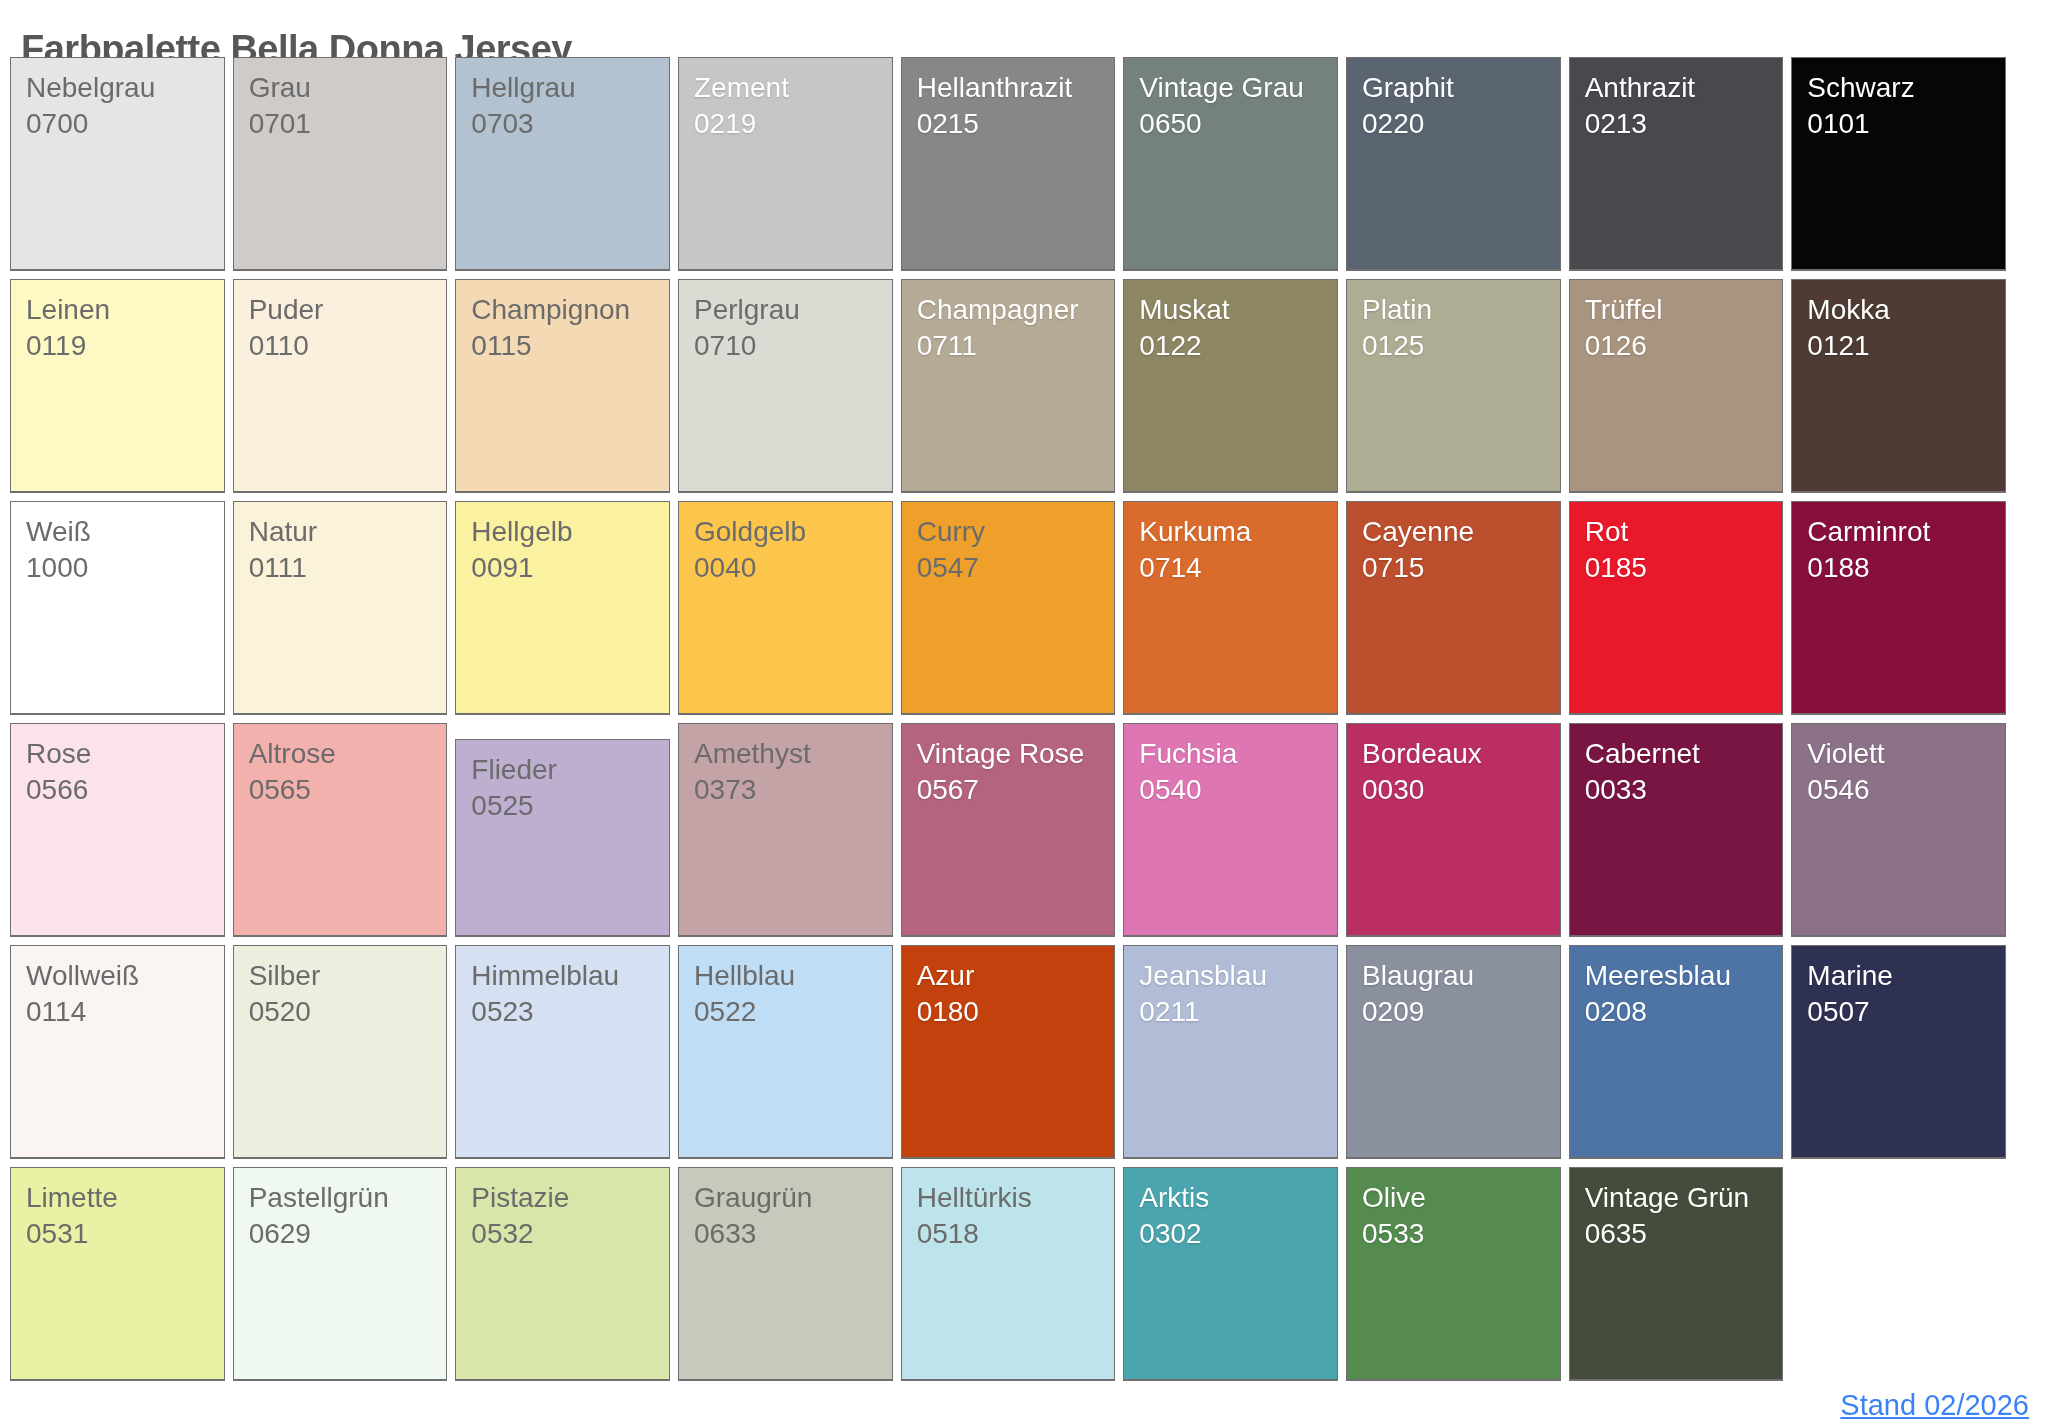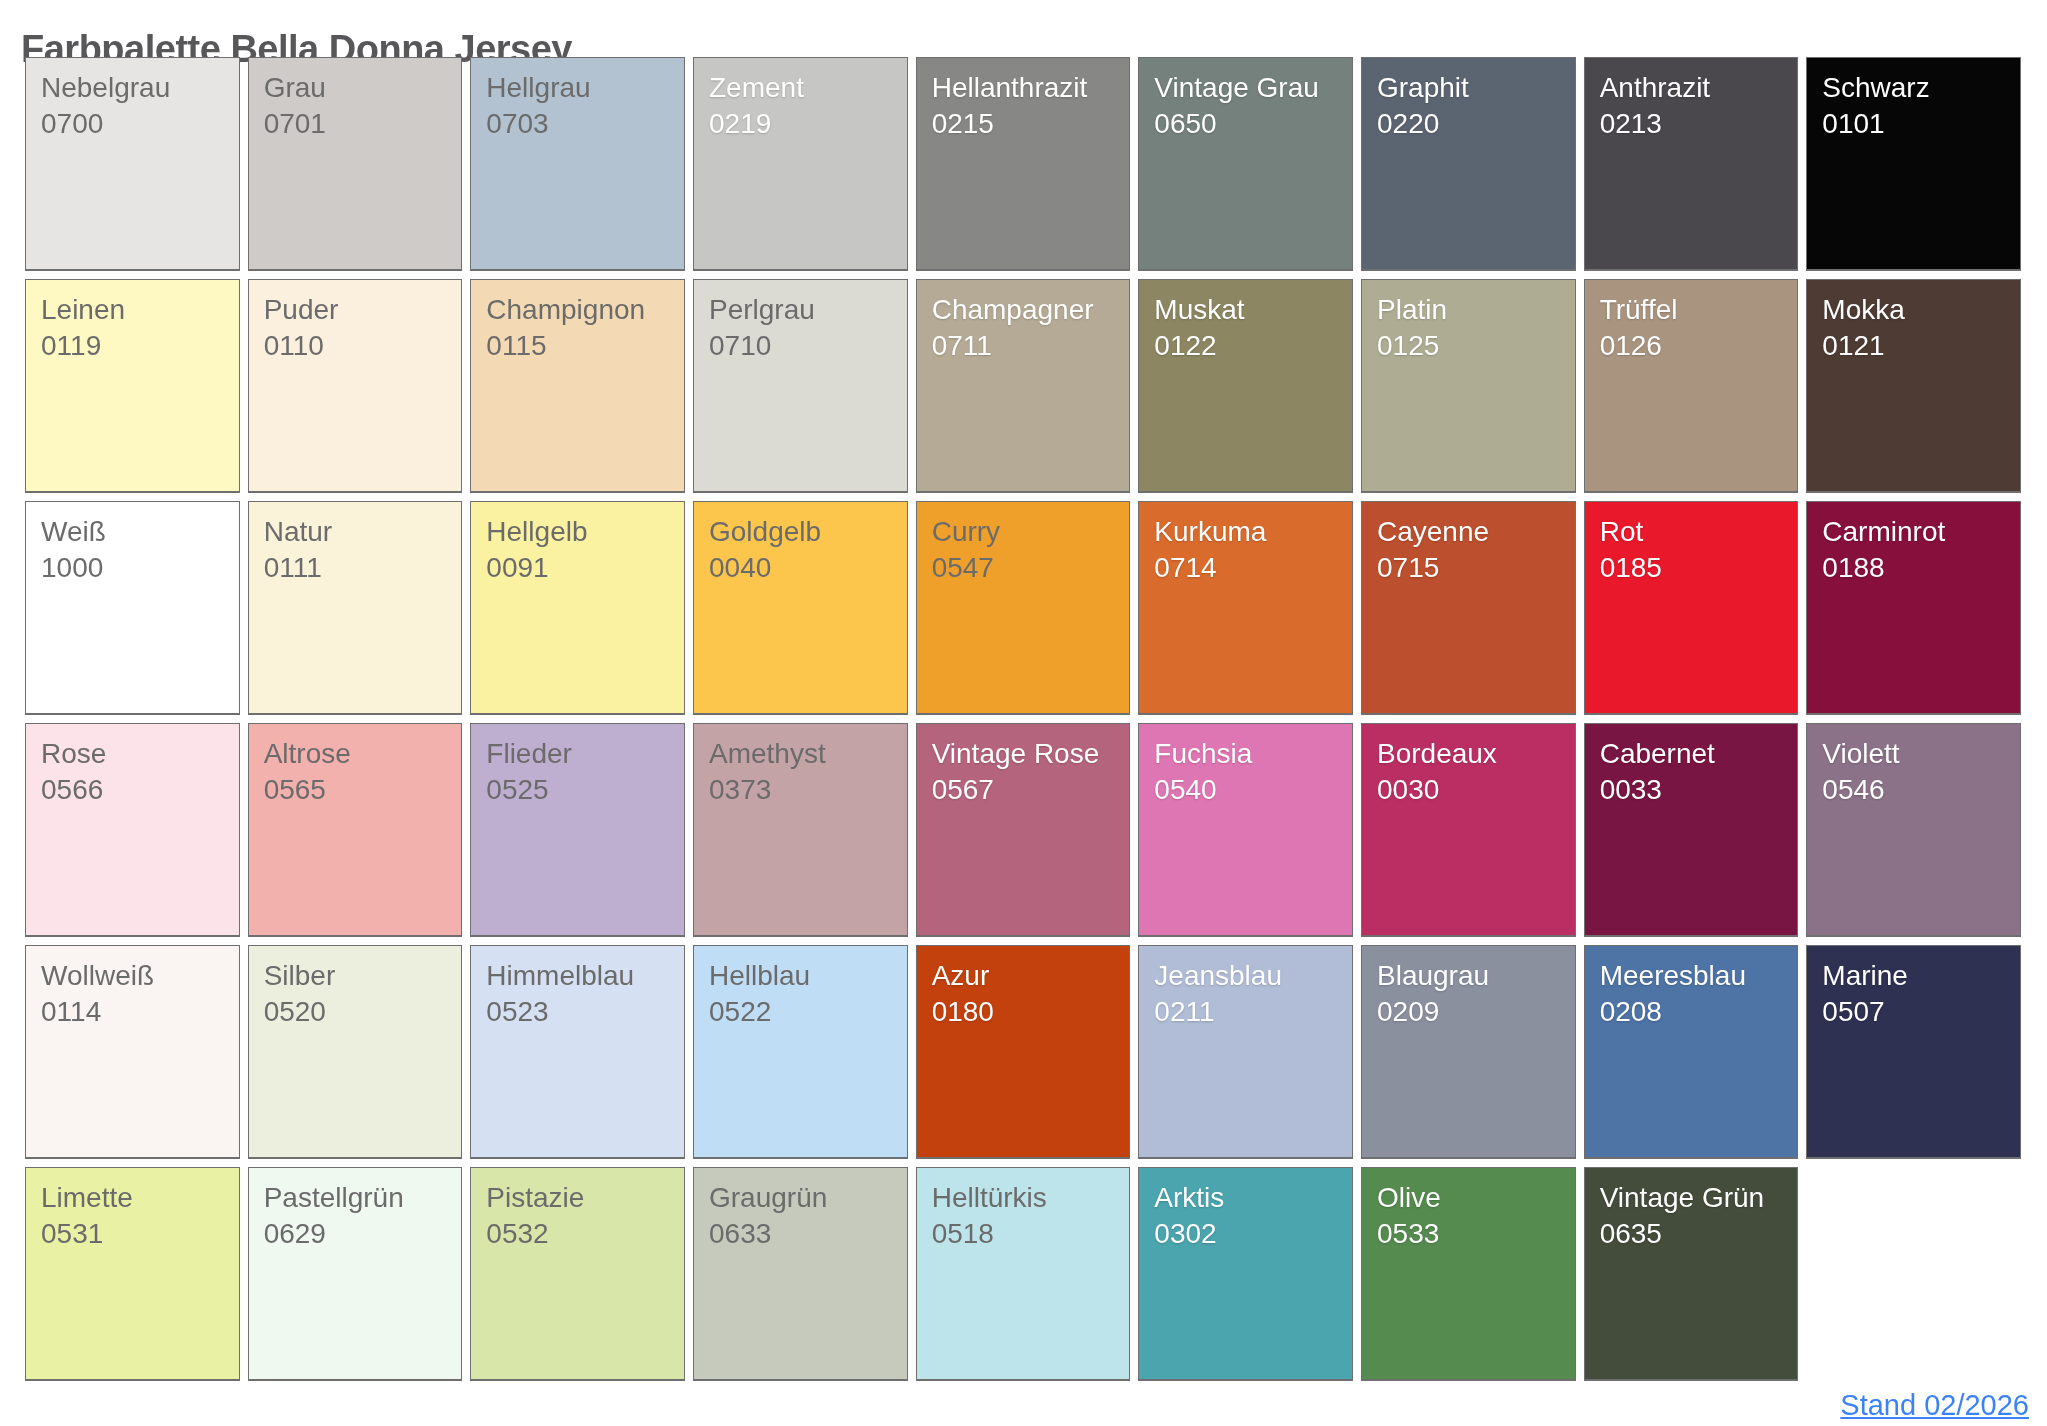--- a/index.html
+++ b/index.html
@@ -17,21 +17,21 @@
     left: 21px;
     top: 3px;
     font-size: 38px;
     font-weight: bold;
     letter-spacing: -0.5px;
     color: #57575a;
     white-space: nowrap;
   }
   .palette-grid {
     position: absolute;
-    left: 25px;
+    left: 10px;
     top: 57px;
     width: 1996px;
     display: grid;
     grid-template-columns: repeat(9, 1fr);
     grid-auto-rows: 214px;
     gap: 8px;
     border-radius: 9px;
   }
   .swatch {
     box-sizing: border-box;
@@ -175,21 +175,21 @@
       <div class="swatch-code">0188</div>
     </div>
     <div class="swatch dark-label" style="background: rgb(252, 226, 233);">
       <div class="swatch-name">Rose</div>
       <div class="swatch-code">0566</div>
     </div>
     <div class="swatch dark-label" style="background: rgb(242, 177, 173);">
       <div class="swatch-name">Altrose</div>
       <div class="swatch-code">0565</div>
     </div>
-    <div class="swatch dark-label" style="background: rgb(190, 174, 208);">
+    <div class="swatch dark-label" style="background: rgb(190, 174, 208); margin-top: 16px;">
       <div class="swatch-name">Flieder</div>
       <div class="swatch-code">0525</div>
     </div>
     <div class="swatch dark-label" style="background: rgb(195, 163, 166);">
       <div class="swatch-name">Amethyst</div>
       <div class="swatch-code">0373</div>
     </div>
     <div class="swatch light-label" style="background: rgb(181, 100, 126);">
       <div class="swatch-name">Vintage Rose</div>
       <div class="swatch-code">0567</div>

